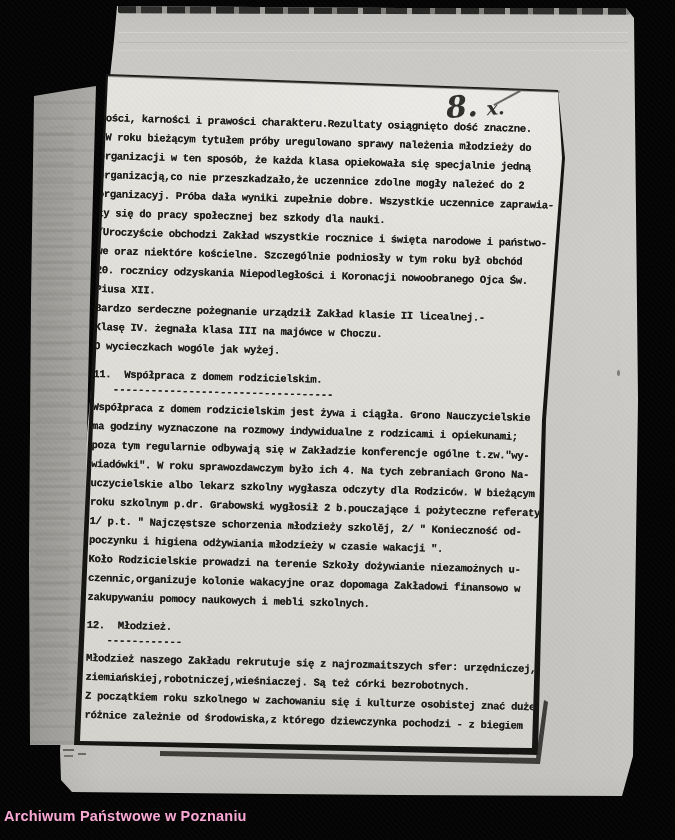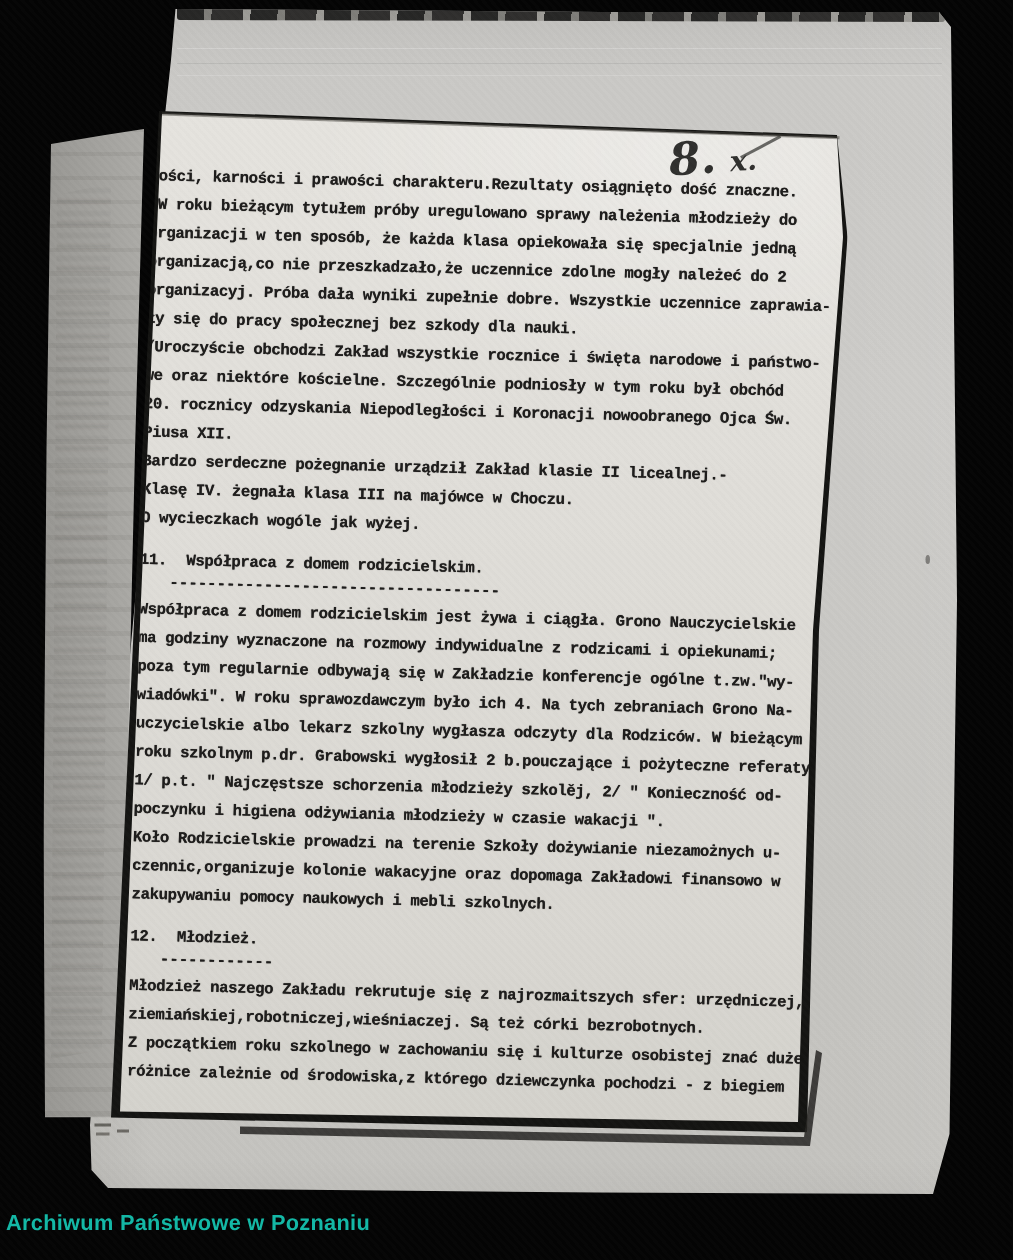--- a/index.html
+++ b/index.html
@@ -78,21 +78,21 @@
   .mark-eq1{position:absolute;left:63px;top:749px;width:11px;height:2px;background:#55534d;opacity:.85;}
   .mark-eq2{position:absolute;left:78px;top:753px;width:8px;height:2px;background:#55534d;opacity:.8;}
   .mark-eq3{position:absolute;left:64px;top:755px;width:9px;height:2px;background:#55534d;opacity:.7;}
   .speck{position:absolute;left:617px;top:370px;width:3px;height:6px;border-radius:50%;background:#4c4b47;opacity:.6;}
 
   .grain{position:absolute;inset:0;pointer-events:none;
     background:repeating-linear-gradient(48deg,rgba(255,255,255,.012) 0 2px,rgba(0,0,0,.012) 2px 4px);}
 
   
   .watermark{position:absolute;left:4px;top:808px;font:700 14.5px "Liberation Sans",sans-serif;
-    color:#14b8a6;letter-spacing:.2px;}
+    color:#f9a8d4;letter-spacing:.2px;}
 </style>
 </head>
 <body>
 
 <div class="scene">
 
   <div class="sheet-back"></div>
   <div class="fold-strip"></div>
   <div class="fold-ghost"></div>
 

